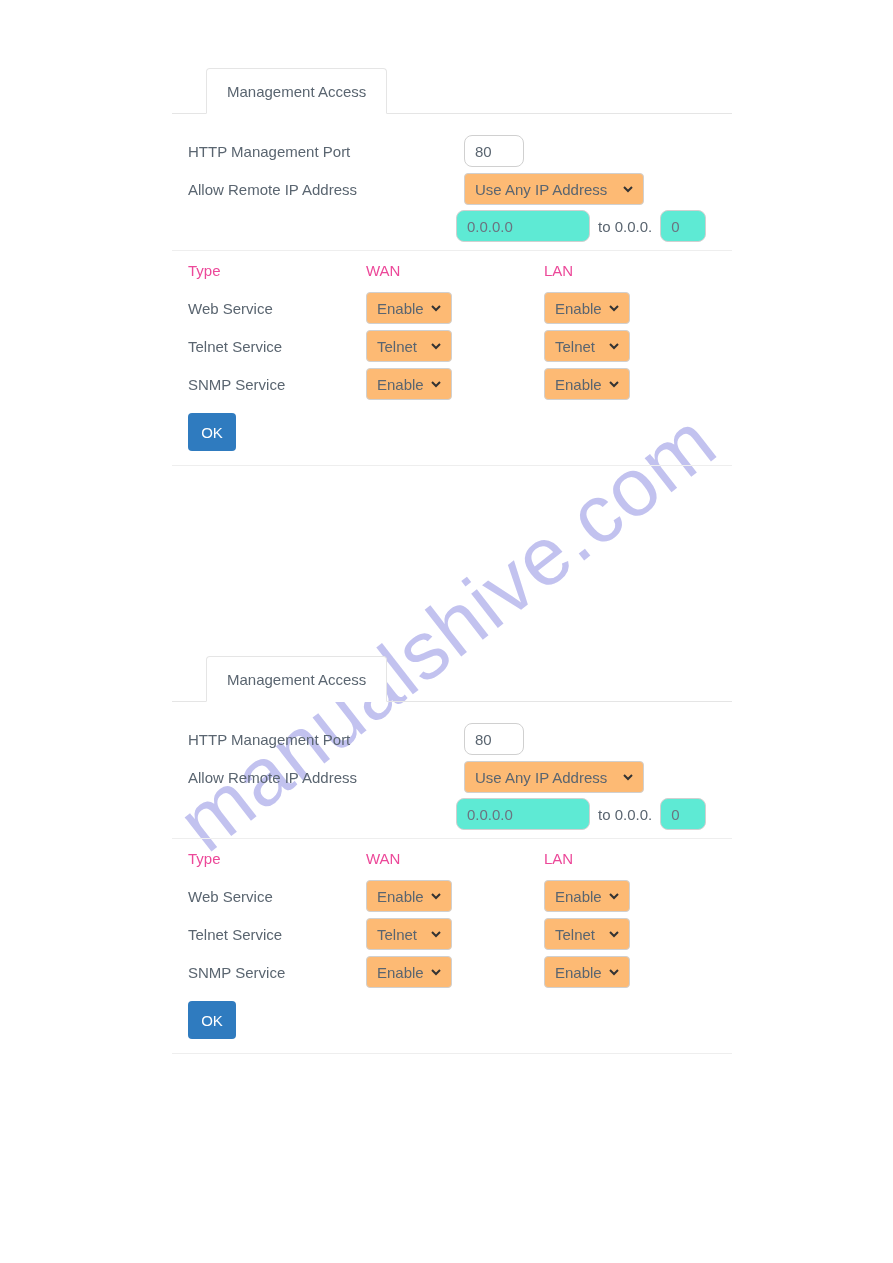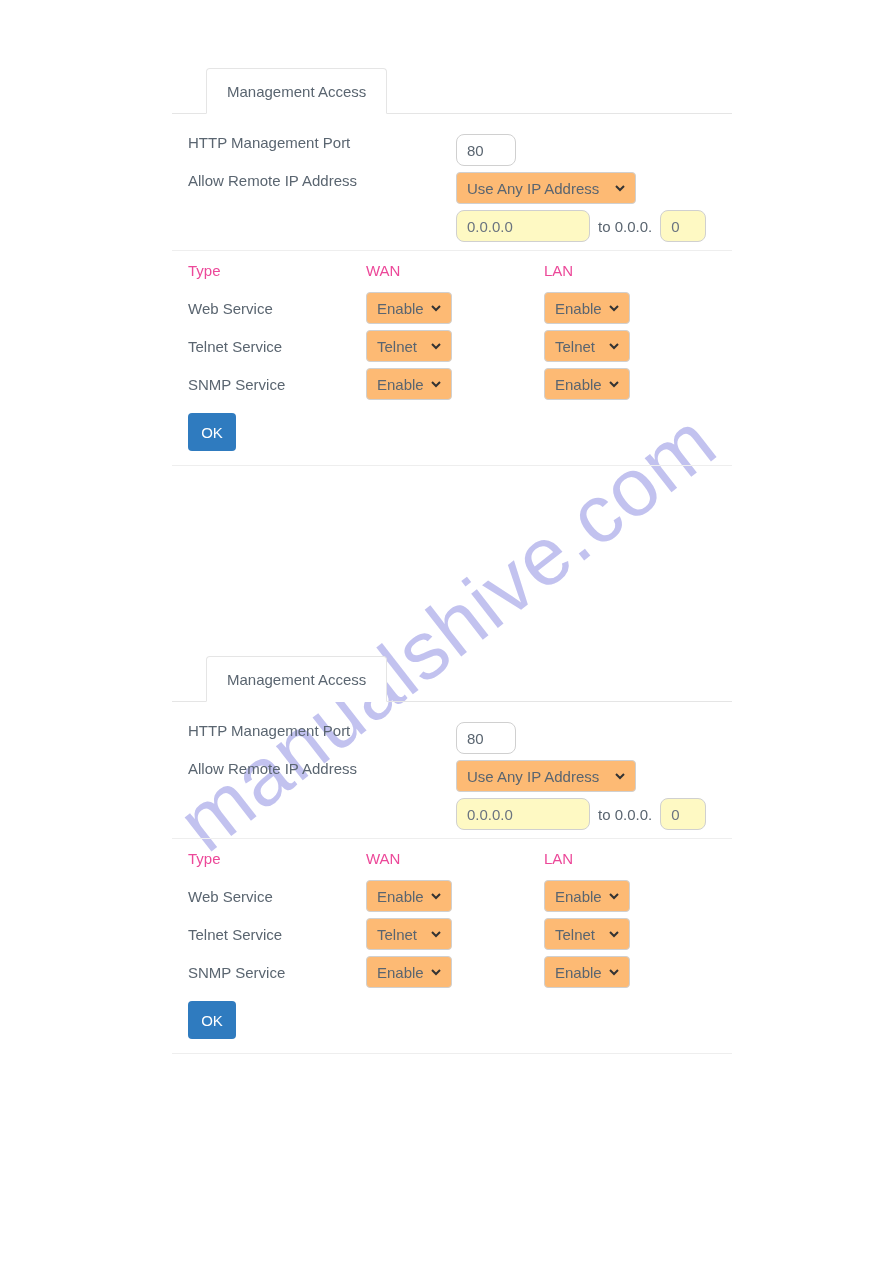--- a/index.html
+++ b/index.html
@@ -45,42 +45,43 @@
     border-radius: 4px 4px 0 0;
     display: inline-flex;
     align-items: center;
     color: #5a6570;
     font-size: 15px;
   }
 
   .form { padding-top: 20px; }
   .row {
     display: flex;
-    align-items: flex-start;
+    align-items: center;
     min-height: 34px;
     margin-bottom: 4px;
+    gap: 8px;
   }
   .lbl {
     width: 284px;
     padding-left: 16px;
     color: #5a6570;
   }
 
   .textbox {
     height: 32px;
     border: 1px solid #d0d0d0;
     border-radius: 8px;
     padding: 4px 10px;
     font-size: 15px;
     color: #5a6570;
     background: #fff;
   }
   .textbox.sm { width: 60px; }
   .textbox.md { width: 134px; }
-  .textbox.disabled { background: #fef9c3; color:#6b7480; }
+  .textbox.disabled { background: #5eead4; color:#6b7480; }
 
   .select {
     height: 32px;
     border: 1px solid #d0d0d0;
     border-radius: 4px;
     background: #fdba74;
     padding: 0 30px 0 10px;
     font-size: 15px;
     color: #5a6570;
     position: relative;

